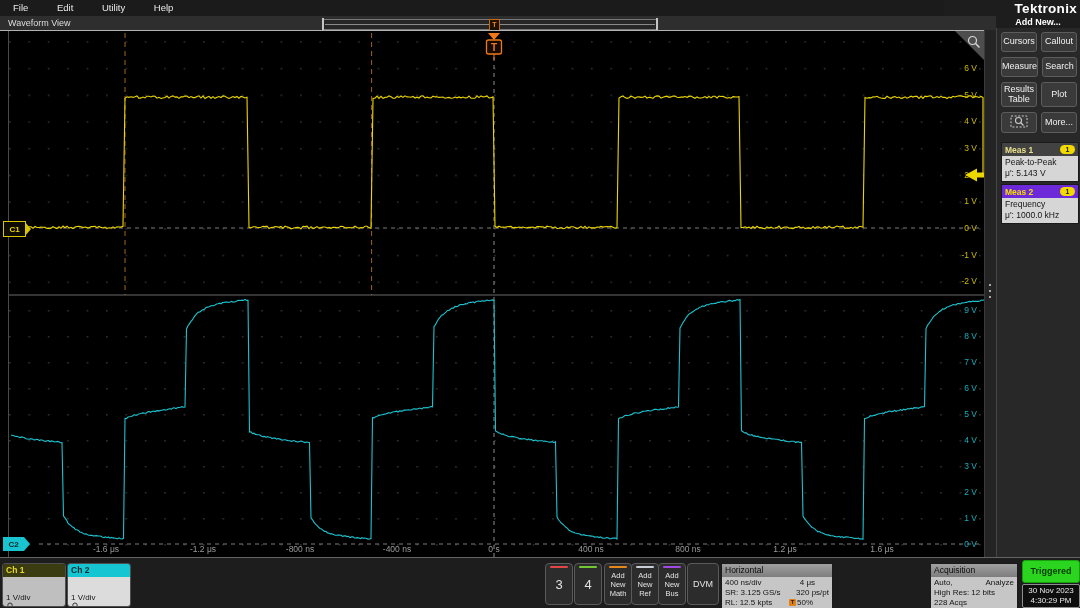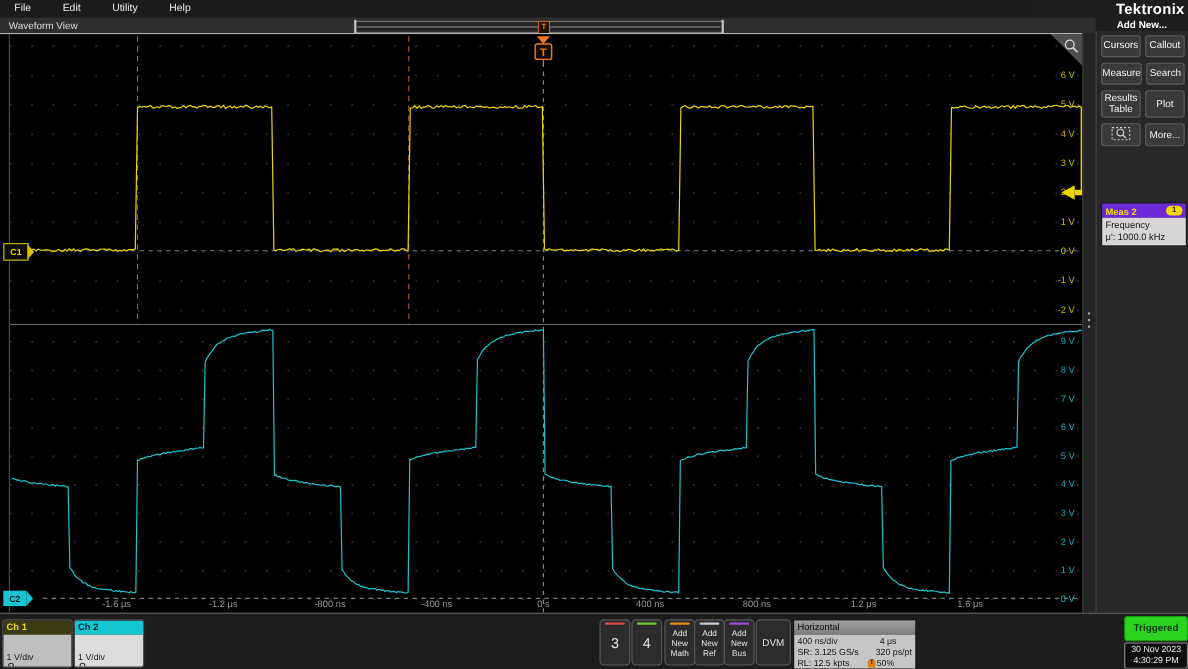--- a/index.html
+++ b/index.html
@@ -188,20 +188,30 @@
           <svg width="18" height="13" viewBox="0 0 18 13">
               <rect x="1" y="1" width="16" height="11" fill="none" stroke="#c8c8c8" stroke-width="1" stroke-dasharray="2 1.6"></rect>
               <circle cx="8.5" cy="5.5" r="3" fill="none" stroke="#c8c8c8" stroke-width="1.1"></circle>
               <line x1="10.7" y1="7.7" x2="13.5" y2="10.5" stroke="#c8c8c8" stroke-width="1.3"></line>
             </svg>
         </span>
       </div>
       <div class="sbtn">More...</div>
     </div>
 
+    <div class="meascard" style="top:114px;">
+      <div class="meashdr" style="background:#424242;color:#e9e08a;">
+        <span>Meas 1</span>
+        <span class="pill">1</span>
+      </div>
+      <div class="measbody">
+        <div>Peak-to-Peak</div>
+        <div>μ': 5.143 V</div>
+      </div>
+    </div>
     <div class="meascard" style="top:156px;">
       <div class="meashdr" style="background:#6d28d9;color:#f5e000;">
         <span>Meas 2</span>
         <span class="pill">1</span>
       </div>
       <div class="measbody">
         <div>Frequency</div>
         <div>μ': 1000.0 kHz</div>
       </div>
     </div>
@@ -268,20 +278,31 @@
             <span>320 ps/pt</span>
           </div>
         <div class="cols">
             <span>RL: 12.5 kpts</span>
             <span style="margin-right:16px"><span class="orangeT">T</span><span>50%</span></span>
           </div>
       </div>
     </div>
 
 
+    <div class="infopanel" style="left:930px;width:86px;">
+      <div class="infohdr">Acquisition</div>
+      <div class="infobody">
+        <div class="cols">
+            <span>Auto,</span>
+            <span>Analyze</span>
+          </div>
+        <div>High Res: 12 bits</div>
+        <div>228 Acqs</div>
+      </div>
+    </div>
 
     <div class="abs" id="triggered">Triggered</div>
     <div class="abs" id="datetime">
       <div>30 Nov 2023</div>
       <div>4:30:29 PM</div>
     </div>
   </div>
 
 </div>
 

